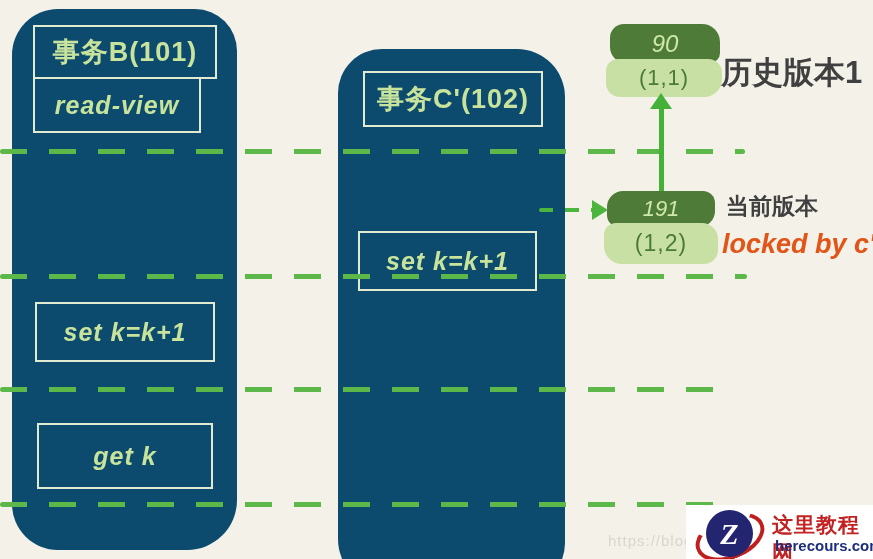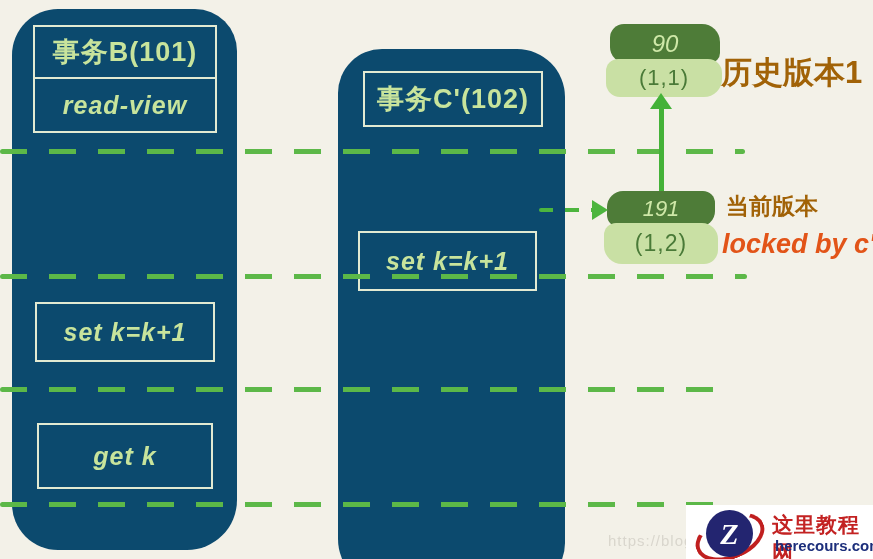--- a/index.html
+++ b/index.html
@@ -12,21 +12,21 @@
   .panel-b { left:12px; top:9px; width:225px; height:541px; border-radius:46px 42px 50px 46px; }
   .panel-c { left:338px; top:5px; width:227px; height:540px; border-radius:44px 48px 46px 50px;margin-top:44px; }
 
   
   .cell { position:absolute; border:2px solid #e3ead2; display:flex; align-items:center; justify-content:center;
           color:#c8e49c; font-weight:bold; }
   .cjk-title { font-size:27px; letter-spacing:1px; }
   .hand { font-style:italic; font-size:25px; letter-spacing:1px; }
 
   .b-title { left:21px; top:16px; width:184px; height:54px; }
-  .b-readview { left:21px; top:68px; width:184px; height:56px; }
+  .b-readview { left:21px; top:68px; width:168px; height:56px; }
   .b-set { left:23px; top:293px; width:180px; height:60px; }
   .b-get { left:25px; top:414px; width:176px; height:66px; }
   .c-title { left:25px; top:22px; width:180px; height:56px; }
   .c-set { left:20px; top:182px; width:179px; height:60px; }
 
   
   .dash-line { position:absolute; height:5px; border-radius:3px;
     background:repeating-linear-gradient(to right, #5cb848 0 27px, transparent 27px 49px); }
   .dash-1 { left:0; top:149px; width:745px; }
   .dash-2 { left:0; top:274px; width:747px; }
@@ -35,21 +35,21 @@
 
   
   .pill { position:absolute; display:flex; align-items:center; justify-content:center; font-weight:normal;text-align:center; }
   .pill-dark { background:#4e7c38; color:#cfe8a8; font-style:italic; }
   .pill-light { background:#c9e0a4; color:#4a7a38; }
   .v1-id  { left:610px; top:24px;  width:110px; height:39px; border-radius:14px 18px 10px 16px; font-size:24px; }
   .v1-row { left:606px; top:59px;  width:116px; height:38px; border-radius:12px 14px 18px 14px; font-size:22px; letter-spacing:1px; }
   .v2-id  { left:607px; top:191px; width:108px; height:36px; border-radius:16px 12px 16px 12px; font-size:22px; }
   .v2-row { left:604px; top:223px; width:114px; height:41px; border-radius:12px 16px 14px 18px; font-size:23px; letter-spacing:1px; }
 
-  .version-label { position:absolute; color:#a16207; font-weight:bold; white-space:nowrap; }
+  .version-label { position:absolute; color:#404040; font-weight:bold; white-space:nowrap; }
   .label-hist { left:721px; top:52px; font-size:31px; }
   .label-curr { left:726px; top:191px; font-size:23px; }
   .orange { color:#e25418; font-weight:bold; font-style:italic; white-space:nowrap; position:absolute; }
   .label-locked { left:722px; top:229px; font-size:27px; }
   .label-lockwait { left:582px; top:317px; font-size:33px; letter-spacing:2px; }
 
   
   .v-arrow-line { position:absolute; left:659px; top:104px; width:5px; height:90px; background:#44b238; border-radius:3px; }
   .v-arrow-head { position:absolute; left:650px; top:93px; width:0; height:0;
     border-left:11px solid transparent; border-right:11px solid transparent; border-bottom:16px solid #44b238; }

